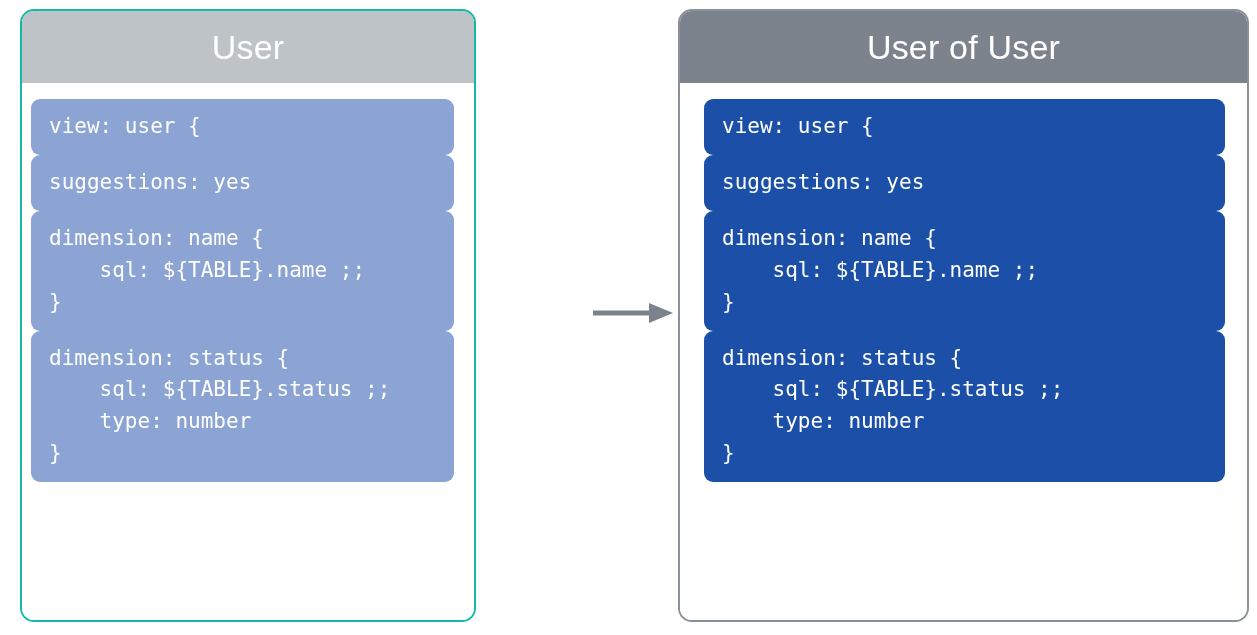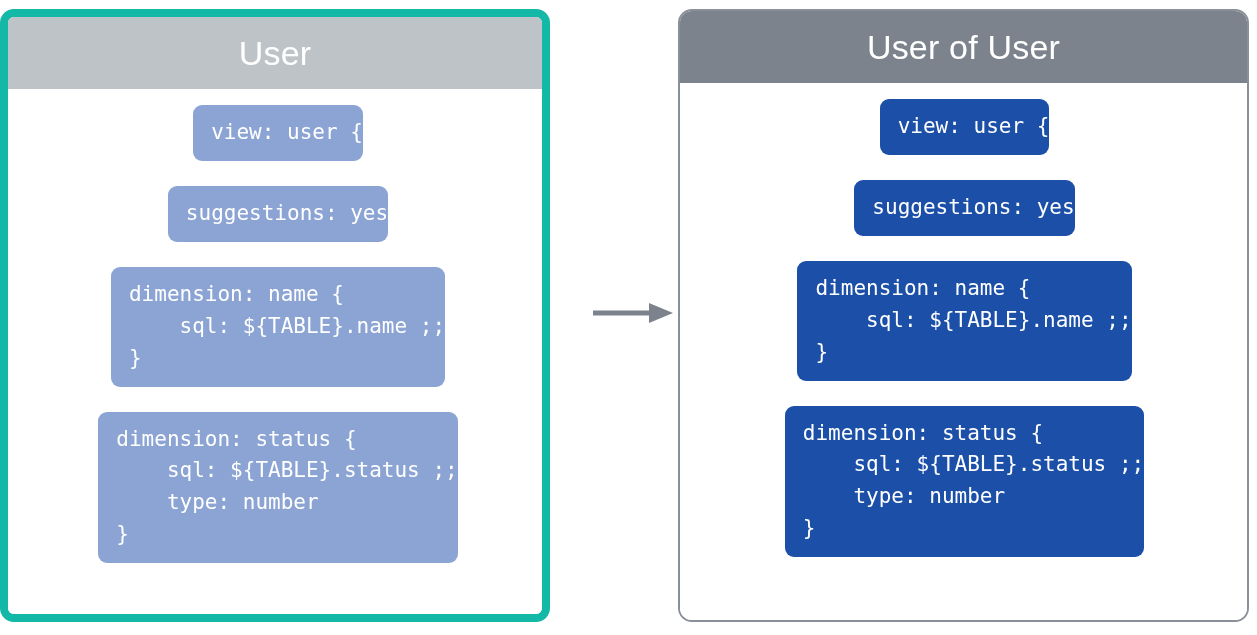--- a/index.html
+++ b/index.html
@@ -24,25 +24,25 @@
   .panel {
     position: absolute;
     box-sizing: border-box;
     border-radius: 14px;
     background: #ffffff;
     overflow: hidden;
     display: flex;
     flex-direction: column;
   }
   .panel-left {
-    left: 0;
+    left: 20px;
     top: 9px;
-    width: 550px;
+    width: 456px;
     height: 613px;
-    border: 8px solid #14b8a6;
+    border: 2px solid #14b8a6;
   }
   .panel-right {
     left: 678px;
     top: 9px;
     width: 571px;
     height: 613px;
     border: 2px solid #8a9097;
   }
 
   .panel-header {
@@ -55,26 +55,24 @@
     font-size: 34px;
     letter-spacing: 0.2px;
     line-height: 1;
     user-select: none;
   }
   .panel-left .panel-header  { background: #bec3c7; }
   .panel-right .panel-header { background: #7d838c; }
 
   .panel-body {
     flex: 1 1 auto;
-    padding: 16px 20px 14px 26px;
+    padding: 16px 20px 14px 9px;
     display: flex;
     flex-direction: column;
-    gap: 25px;
     background: #ffffff;
-    align-items: center;
   }
   .panel-right .panel-body {
     padding-left: 24px;
     padding-right: 22px;
   }
 
   
   .code-block {
     border-radius: 9px;
     padding: 12px 0 12px 18px;

